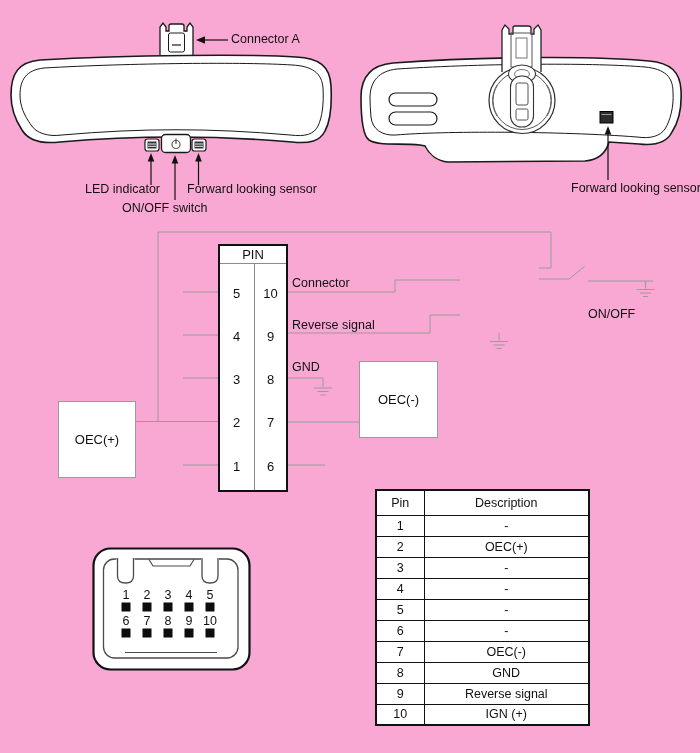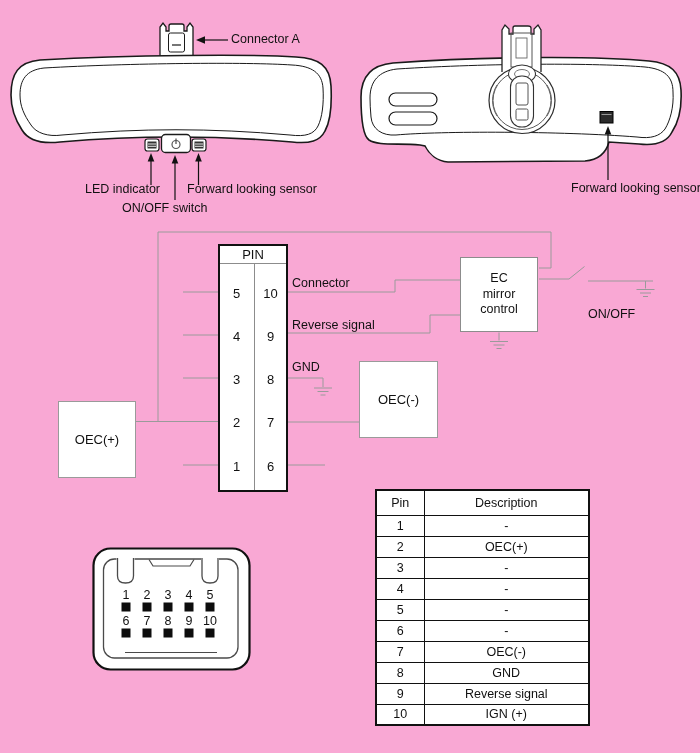--- a/index.html
+++ b/index.html
@@ -182,25 +182,20 @@
   <div class="pnum" style="left:0;top:126px;">3</div>
   <div class="pnum" style="left:0;top:169px;">2</div>
   <div class="pnum" style="left:0;top:213px;">1</div>
   <div class="pnum" style="left:34px;top:40px;">10</div>
   <div class="pnum" style="left:34px;top:83px;">9</div>
   <div class="pnum" style="left:34px;top:126px;">8</div>
   <div class="pnum" style="left:34px;top:169px;">7</div>
   <div class="pnum" style="left:34px;top:213px;">6</div>
 </div>
 
-<div class="box" id="ec-box">
-  <div>EC</div>
-  <div>mirror</div>
-  <div>control</div>
-</div>
 <div class="box" id="oec-plus">OEC(+)</div>
 <div class="box" id="oec-minus">OEC(-)</div>
 
 <div class="cnum" style="left:115px;top:589px;">1</div>
 <div class="cnum" style="left:136px;top:589px;">2</div>
 <div class="cnum" style="left:157px;top:589px;">3</div>
 <div class="cnum" style="left:178px;top:589px;">4</div>
 <div class="cnum" style="left:199px;top:589px;">5</div>
 <div class="cnum" style="left:115px;top:615px;">6</div>
 <div class="cnum" style="left:136px;top:615px;">7</div>

